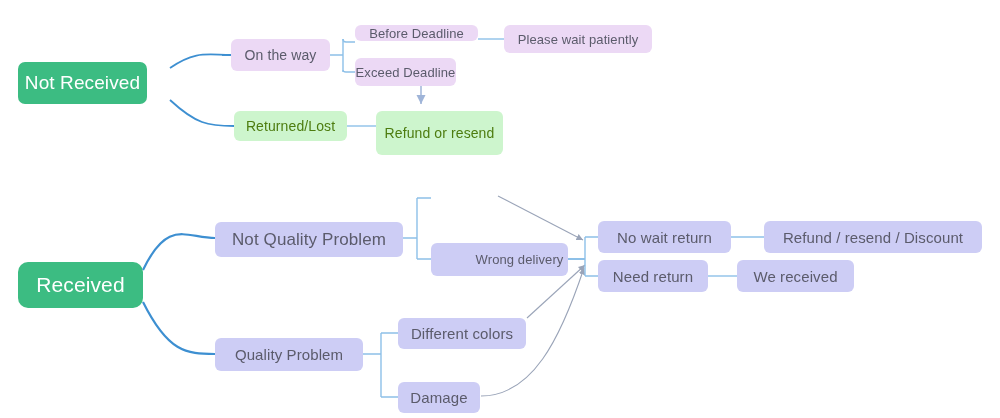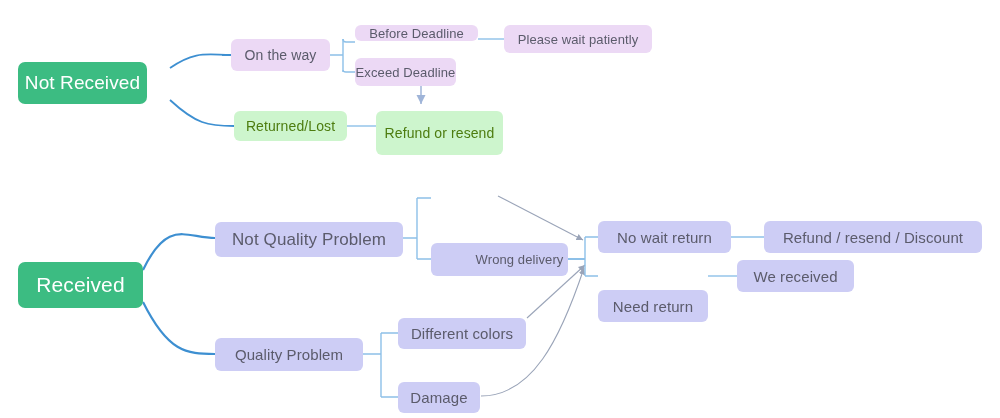--- a/index.html
+++ b/index.html
@@ -111,34 +111,34 @@
   <div class="node pink" style="left:355px; top:25px; width:123px; height:16px; font-size:13px;">Before Deadline</div>
 
   <div class="node pink" style="left:355px; top:58px; width:101px; height:28px; font-size:13px;">Exceed Deadline</div>
 
   <div class="node pink" style="left:504px; top:25px; width:148px; height:28px; font-size:13px;">Please wait patiently</div>
 
   <div class="node green" style="left:234px; top:111px; width:113px; height:30px; font-size:14px;">Returned/Lost</div>
 
   <div class="node green" style="left:376px; top:111px; width:127px; height:44px; font-size:14px;">Refund or resend</div>
 
-  <div class="node root" style="left:18px; top:262px; width:125px; height:46px; font-size:21px;">Received</div>
+  <div class="node root" style="left:18px; top:262px; width:125px; height:46px; font-size:21px;border-radius:10px;">Received</div>
 
   <div class="node lav" style="left:215px; top:222px; width:188px; height:35px; font-size:17px;">Not Quality Problem</div>
 
 
   <div class="node lav" style="left:431px; top:243px; width:137px; height:33px; font-size:13px;padding-left:40px;">Wrong delivery</div>
 
   <div class="node lav" style="left:215px; top:338px; width:148px; height:33px; font-size:15px;">Quality Problem</div>
 
   <div class="node lav" style="left:398px; top:318px; width:128px; height:31px; font-size:15px;">Different colors</div>
 
   <div class="node lav" style="left:398px; top:382px; width:82px; height:31px; font-size:15px;">Damage</div>
 
   <div class="node lav" style="left:598px; top:221px; width:133px; height:32px; font-size:15px;">No wait return</div>
 
-  <div class="node lav" style="left:598px; top:260px; width:110px; height:32px; font-size:15px;margin-top:30px;">Need return</div>
+  <div class="node lav" style="left:598px; top:260px; width:110px; height:32px; font-size:15px;">Need return</div>
 
   <div class="node lav" style="left:764px; top:221px; width:218px; height:32px; font-size:15px;text-align:center;">Refund / resend / Discount</div>
 
   <div class="node lav" style="left:737px; top:260px; width:117px; height:32px; font-size:15px;">We received</div>
 
 </div>
 
 </body></html>

